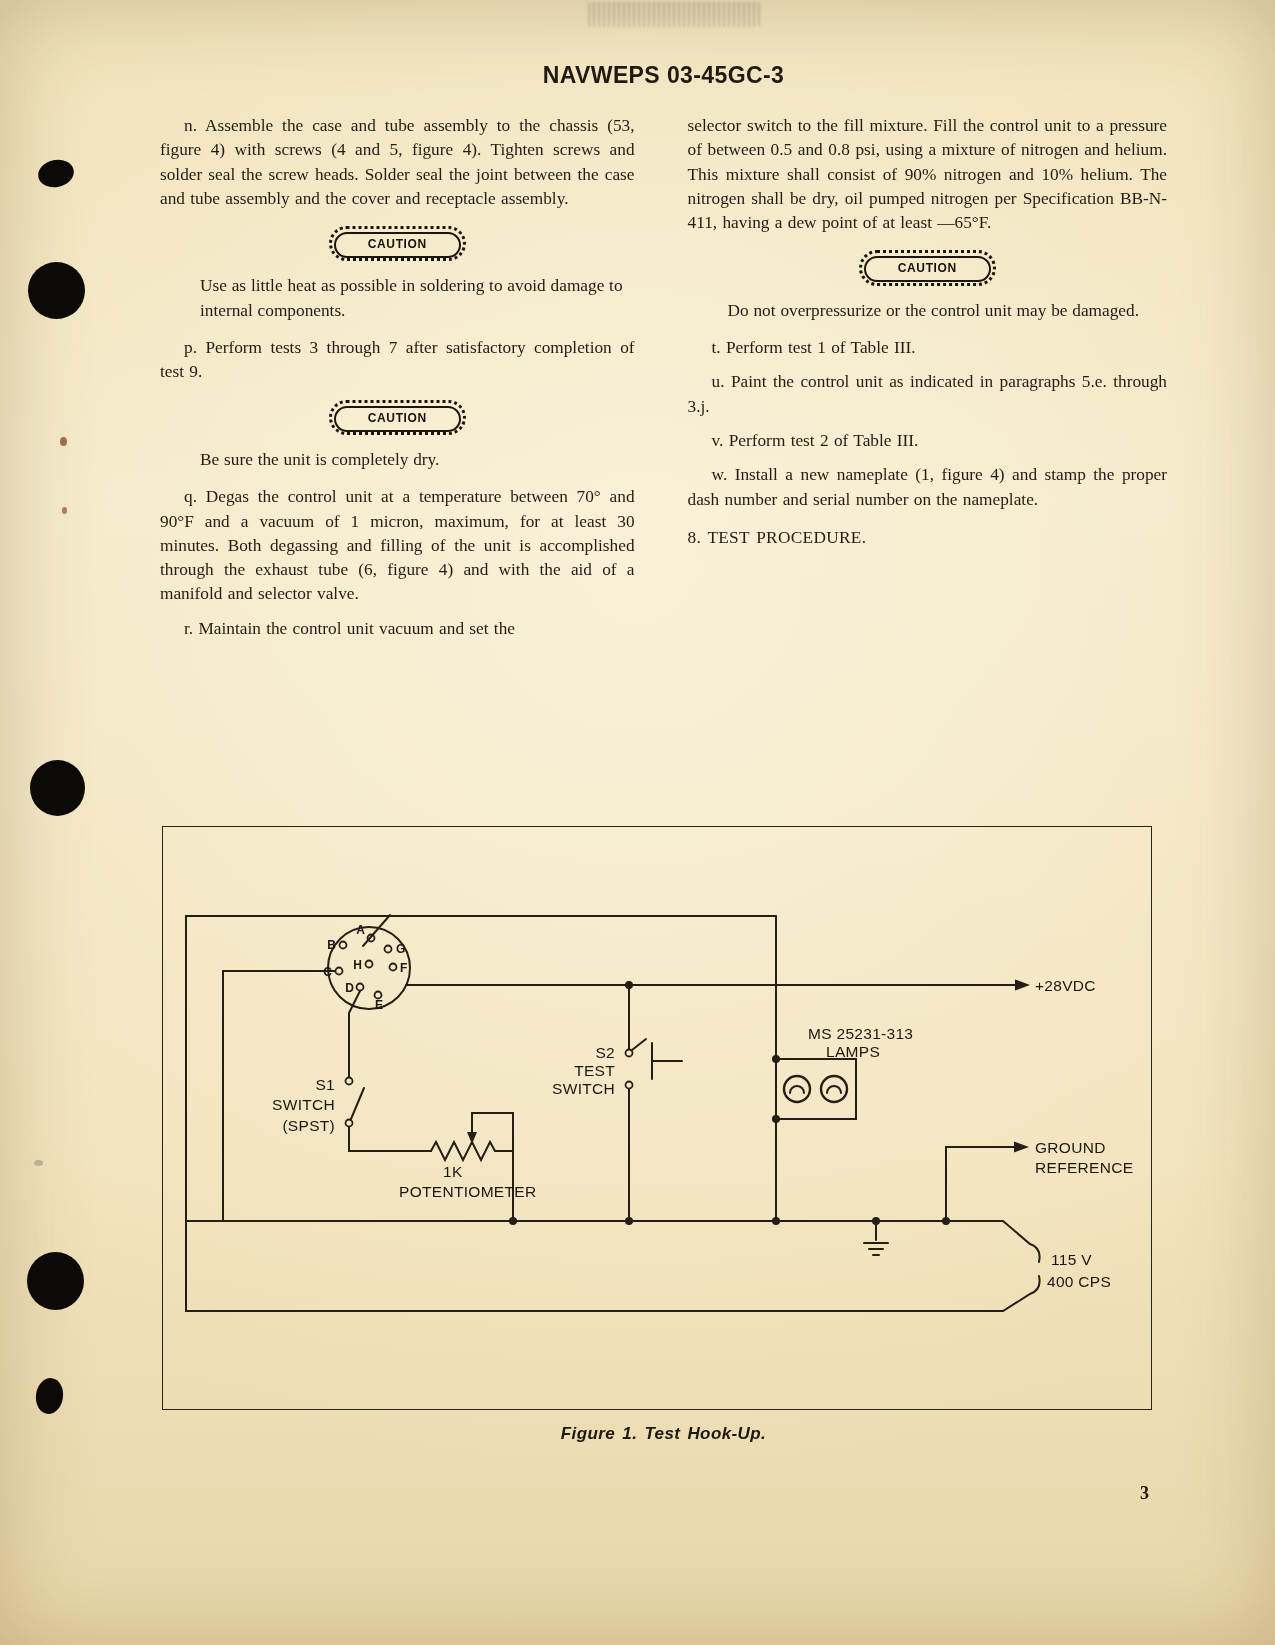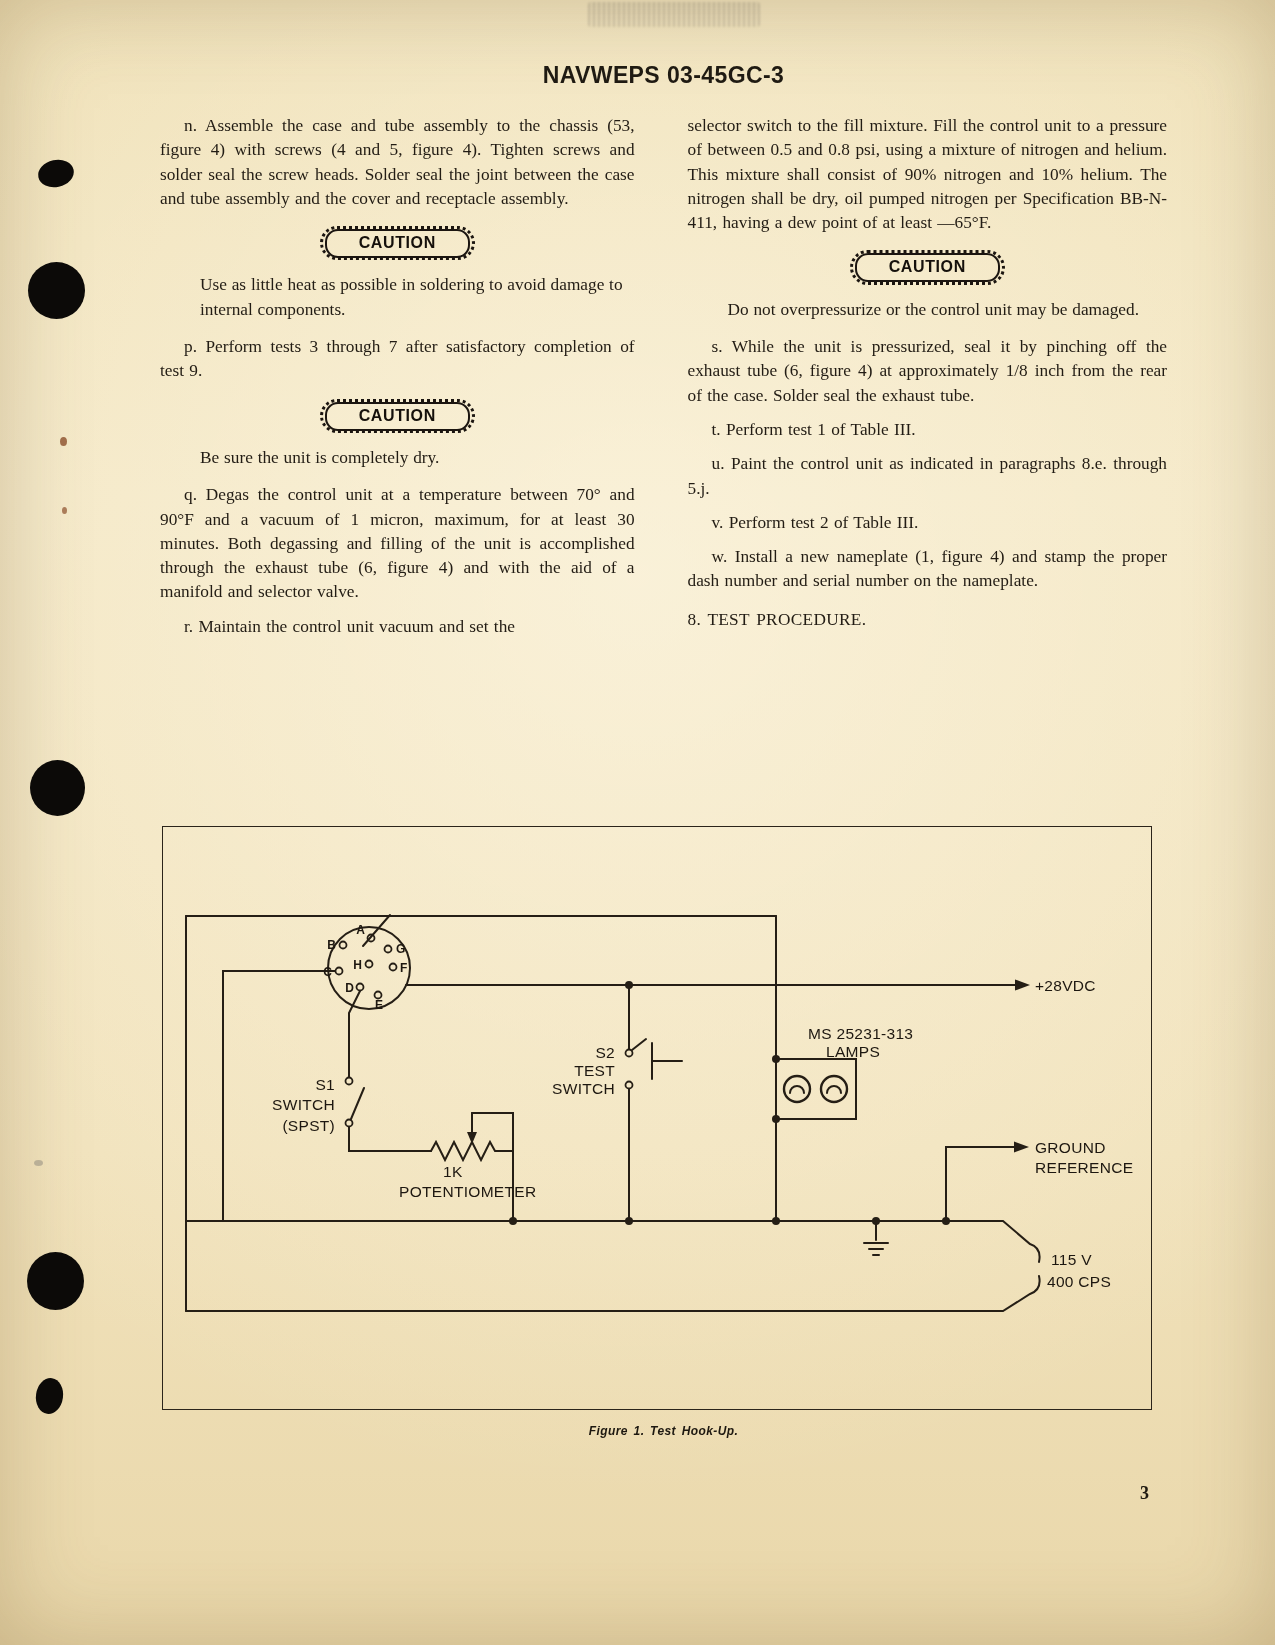--- a/index.html
+++ b/index.html
@@ -21,33 +21,33 @@
   .cols{position:absolute;top:114px;left:160px;width:1007px;display:flex;gap:53px;}
   .col{font-size:17.3px;line-height:24.3px;text-align:justify;}
   .col-left{width:481px;}
   .col-right{width:486px;}
   .para{margin:0 0 10px 0;text-indent:24px;word-spacing:1px;}
   .para.no-indent{text-indent:0;}
   .caution-wrap{text-align:center;margin:15px 0 13px 0;}
   .caution-frame{display:inline-block;border:3px dotted #1b1510;border-radius:18px;padding:2px;}
   .caution-inner{
     border:2px solid #1b1510;border-radius:13px;padding:3px 32px 5px;
-    font-family:"Liberation Sans", sans-serif;font-weight:bold;font-size:16px;
+    font-family:"Liberation Sans", sans-serif;font-weight:bold;font-size:12px;
     letter-spacing:.6px;color:#15100b;
   }
   .caution-note{margin:0 10px 13px 40px;text-indent:0;text-align:left;word-spacing:.5px;}
   .heading8{margin:14px 0 4px 0;text-indent:0;letter-spacing:.3px;word-spacing:2px;}
   .figure-box{
     position:absolute;left:162px;top:826px;width:988px;height:582px;
     border:1.5px solid #2b241a;
   }
   .figure-caption{
     position:absolute;top:1424px;left:160px;width:1007px;text-align:center;
     font-family:"Liberation Sans", sans-serif;font-weight:bold;font-style:italic;
-    font-size:12px;letter-spacing:.4px;word-spacing:2px;color:#1d1810;
+    font-size:17px;letter-spacing:.4px;word-spacing:2px;color:#1d1810;
   }
   .page-number{
     position:absolute;left:1140px;top:1483px;font-weight:bold;font-size:18px;color:#211b12;
   }
   .mark{position:absolute;background:#0c0a08;border-radius:50%;}
   .speck{position:absolute;border-radius:50%;}
   .stamp{
     position:absolute;left:588px;top:2px;width:172px;height:25px;opacity:.4;
     background:
       repeating-linear-gradient(90deg, rgba(96,90,82,.55) 0 2px, rgba(0,0,0,0) 2px 5px),
@@ -97,23 +97,22 @@
     </div>
 
     <div class="col col-right">
       <p class="para no-indent">selector switch to the fill mixture. Fill the control unit to a pressure of between 0.5 and 0.8 psi, using a mixture of nitrogen and helium. This mixture shall consist of 90% nitrogen and 10% helium. The nitrogen shall be dry, oil pumped nitrogen per Specification BB-N-411, having a dew point of at least —65°F.</p>
 
       <div class="caution-wrap">
         <span class="caution-frame"><span class="caution-inner">CAUTION</span></span>
       </div>
       <p class="caution-note">Do not overpressurize or the control unit may be damaged.</p>
 
-      <p class="para">s. While the unit is pressurized, seal it by pinching off the exhaust tube (6, figure 4) at approximately 1/8 inch from the rear of the case. Solder seal the exhaust tube.</p>
       <p class="para">t. Perform test 1 of Table III.</p>
-      <p class="para">u. Paint the control unit as indicated in paragraphs 8.e. through 5.j.</p>
+      <p class="para">u. Paint the control unit as indicated in paragraphs 5.e. through 3.j.</p>
       <p class="para">v. Perform test 2 of Table III.</p>
       <p class="para">w. Install a new nameplate (1, figure 4) and stamp the proper dash number and serial number on the nameplate.</p>
 
       <p class="para heading8">8. TEST PROCEDURE.</p>
     </div>
   </div>
 
   <div class="figure-box">
     <svg viewBox="0 0 988 582" width="988" height="582">
 

